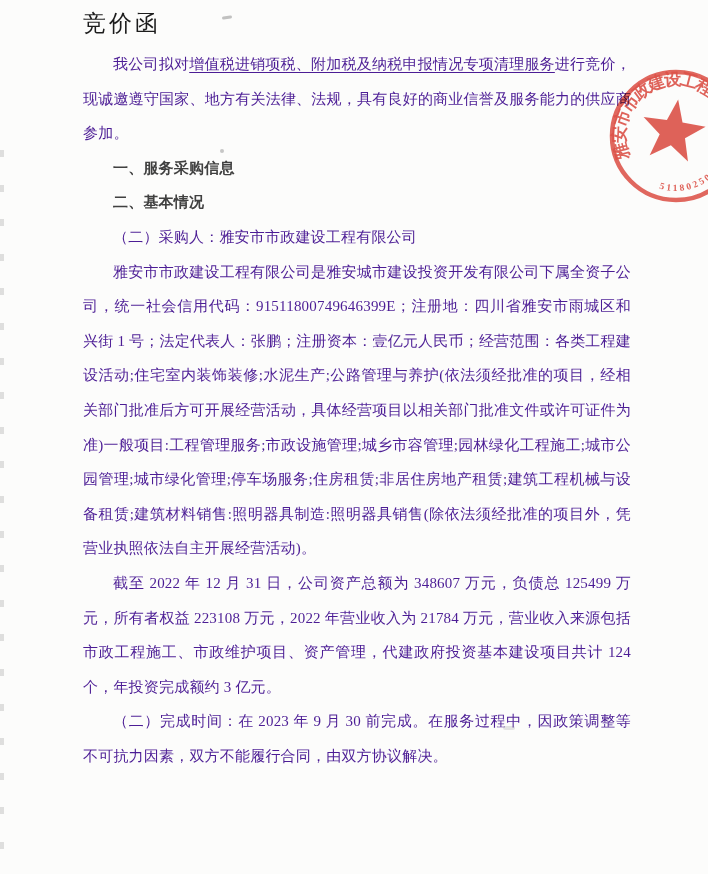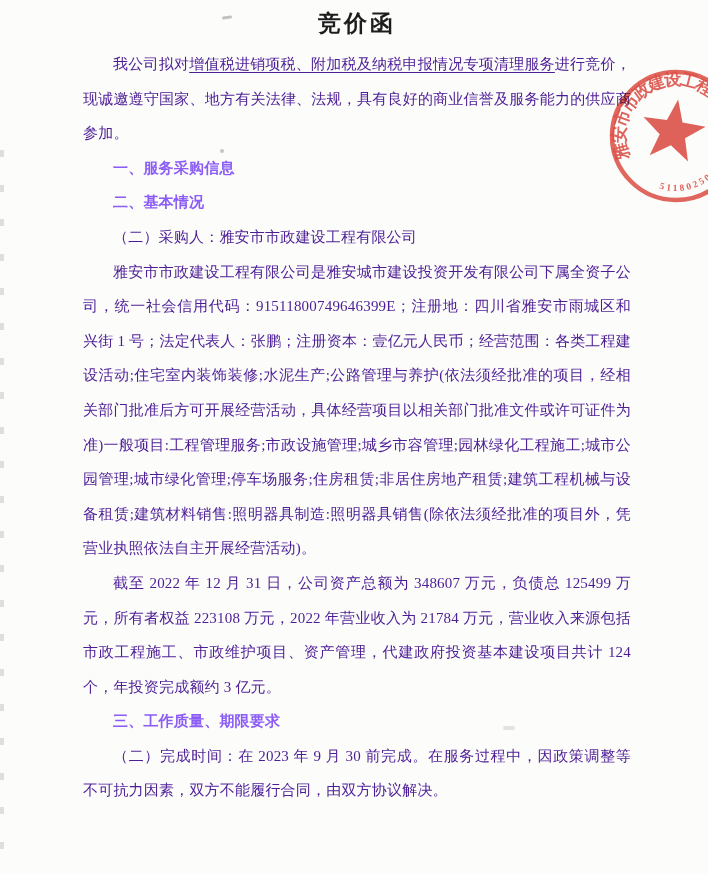--- a/index.html
+++ b/index.html
@@ -13,36 +13,36 @@
     position:relative;
     width:708px;height:874px;
     background:#fcfcfb;
     overflow:hidden;
     box-sizing:border-box;
     padding:6px 77px 0 83px;
     color:#232323;
   }
   .title{
     margin:2px 0 8px 0;
-    text-align:center;
+    text-align:left;
     font-size:23px;
-    font-weight:700;
+    font-weight:400;
     letter-spacing:3px;
     color:#1c1c1c;
   }
   .para{
     margin:0;
     font-size:15px;
     line-height:34.6px;
     text-align:justify;
     letter-spacing:.2px;
     color:#4c1d95;
   }
   .indent{ text-indent:2em; }
-  .head{ font-weight:700; text-indent:2em; color:#8b5cf6; }
+  .head{ font-weight:700; text-indent:2em; color:#404040; }
   .u{
     text-decoration:underline;
     text-underline-offset:3px;
     text-decoration-thickness:1px;
   }
   
   .seal{
     position:absolute;
     left:593px; top:53px;
     width:170px; height:170px;
@@ -80,21 +80,20 @@
 
   <p class="para indent"><span>我公司拟对</span><span class="u">增值税进销项税、附加税及纳税申报情况专项清理服务</span><span>进行竞价，现诚邀遵守国家、地方有关法律、法规，具有良好的商业信誉及服务能力的供应商参加。</span></p>
 
   <p class="para head">一、服务采购信息</p>
   <p class="para head">二、基本情况</p>
 
   <p class="para indent">（二）采购人：雅安市市政建设工程有限公司</p>
   <p class="para indent">雅安市市政建设工程有限公司是雅安城市建设投资开发有限公司下属全资子公司，统一社会信用代码：91511800749646399E；注册地：四川省雅安市雨城区和兴街 1 号；法定代表人：张鹏；注册资本：壹亿元人民币；经营范围：各类工程建设活动;住宅室内装饰装修;水泥生产;公路管理与养护(依法须经批准的项目，经相关部门批准后方可开展经营活动，具体经营项目以相关部门批准文件或许可证件为准)一般项目:工程管理服务;市政设施管理;城乡市容管理;园林绿化工程施工;城市公园管理;城市绿化管理;停车场服务;住房租赁;非居住房地产租赁;建筑工程机械与设备租赁;建筑材料销售:照明器具制造:照明器具销售(除依法须经批准的项目外，凭营业执照依法自主开展经营活动)。</p>
   <p class="para indent">截至 2022 年 12 月 31 日，公司资产总额为 348607 万元，负债总 125499 万元，所有者权益 223108 万元，2022 年营业收入为 21784 万元，营业收入来源包括市政工程施工、市政维护项目、资产管理，代建政府投资基本建设项目共计 124 个，年投资完成额约 3 亿元。</p>
 
-  <p class="para head">三、工作质量、期限要求</p>
   <p class="para indent">（二）完成时间：在 2023 年 9 月 30 前完成。在服务过程中，因政策调整等不可抗力因素，双方不能履行合同，由双方协议解决。</p>
 
   <div class="seal">
     <svg width="170" height="170" viewBox="0 0 170 170">
       <defs>
         <path id="arcName" d="M 36.8 104.6 A 51 51 0 1 1 129.2 104.6" fill="none"></path>
         <path id="arcNum" d="M 40.9 118.4 A 55 55 0 0 0 125.1 118.4" fill="none"></path>
       </defs>
       <circle cx="83" cy="83" r="64" fill="none" stroke-width="4.5" opacity=".88" stroke="#dc4339"></circle>
       <text class="seal-name" opacity=".9" fill="#dc4339">

